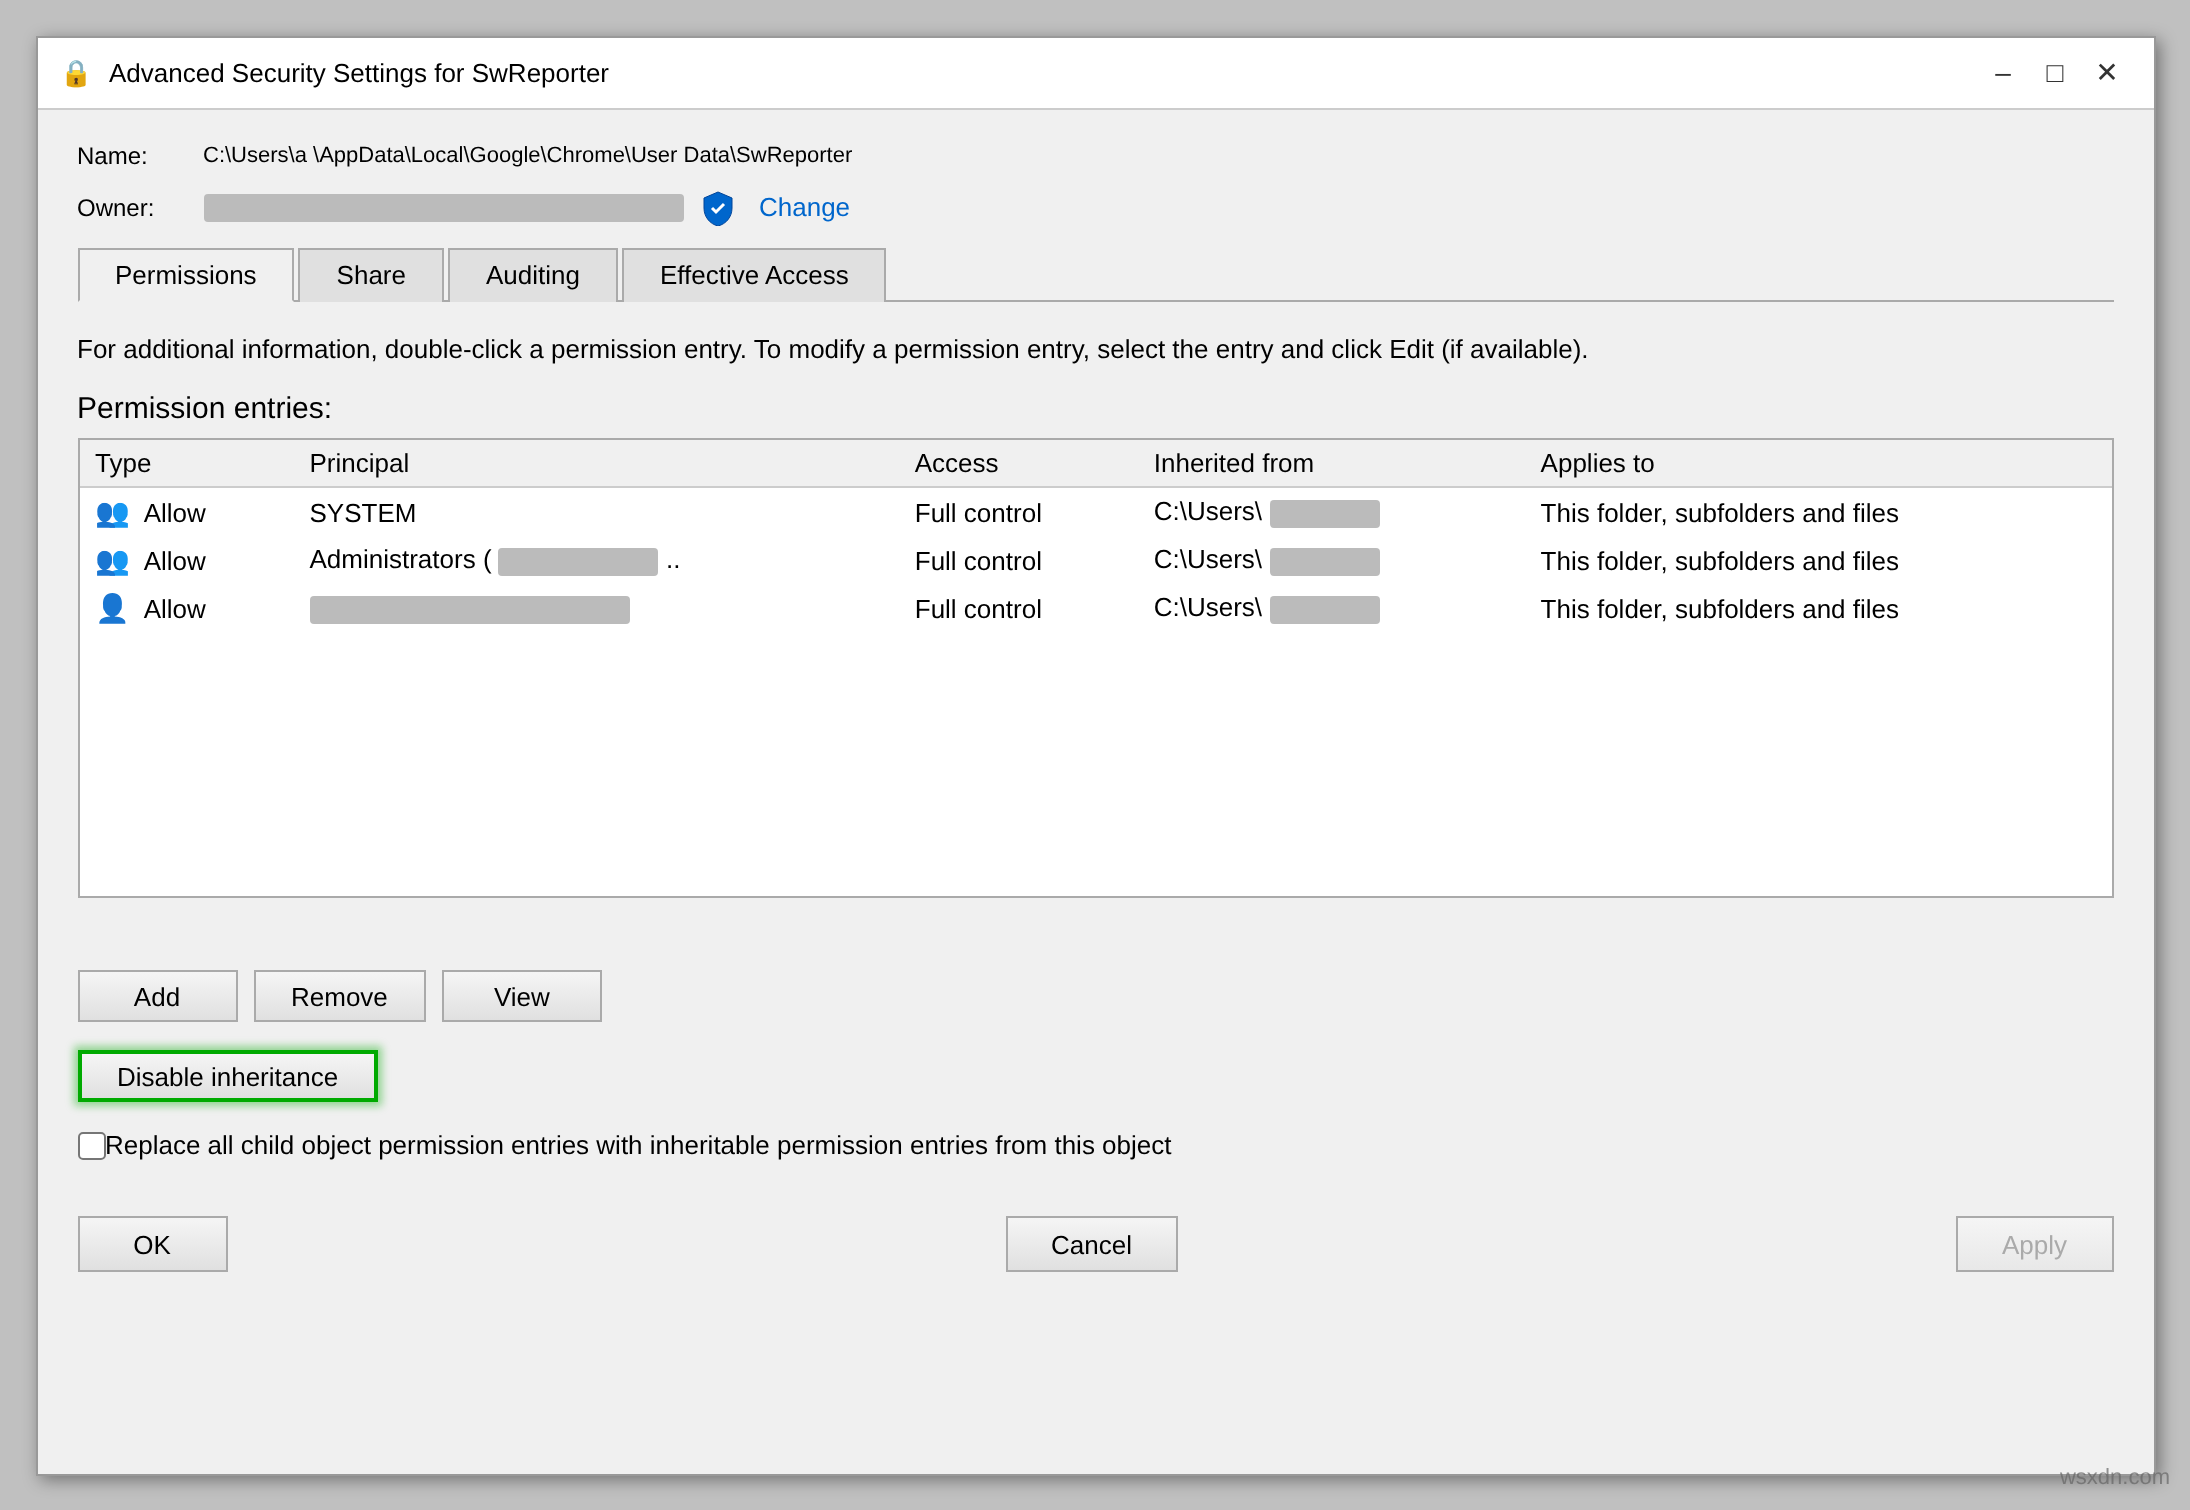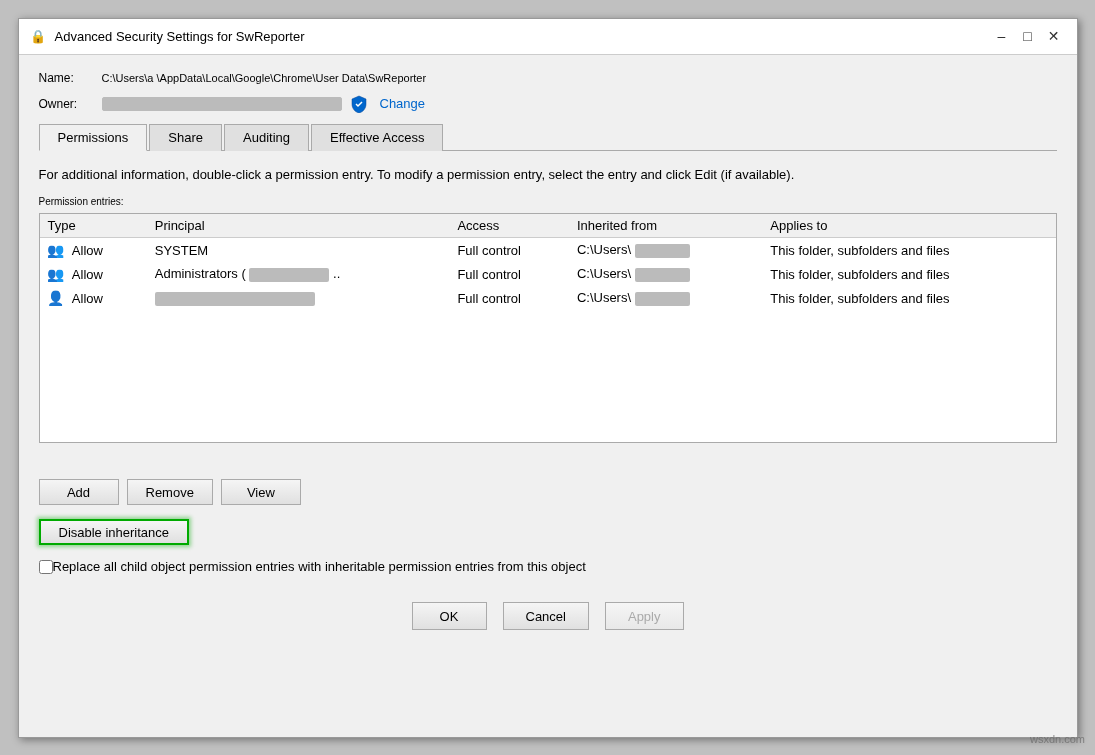--- a/index.html
+++ b/index.html
@@ -121,21 +121,21 @@
       z-index: 1;
     }
 
     .info-text {
       font-size: 13px;
       margin-bottom: 12px;
       line-height: 1.5;
       color: #000;
     }
     .section-label {
-      font-size: 10px;
+      font-size: 15px;
       margin-bottom: 6px;
       color: #000;
     }
 
     .permissions-table-container {
       border: 1px solid #aaa;
       background: #fff;
       margin-bottom: 14px;
       min-height: 230px;
     }
@@ -204,22 +204,22 @@
       font-size: 13px;
       margin-top: 4px;
     }
     .checkbox-row input[type="checkbox"] {
       width: 14px;
       height: 14px;
     }
 
     .bottom-buttons {
       display: flex;
-      justify-content: center;
-      gap: 16px;
+      justify-content: space-between;
+      gap: 0;
       padding: 12px 20px 16px;
     }
     .btn-bottom {
       padding: 5px 22px;
       font-size: 13px;
       border: 1px solid #aaa;
       background: linear-gradient(to bottom, #f5f5f5, #e0e0e0);
       cursor: pointer;
       height: 28px;
       color: #000;

